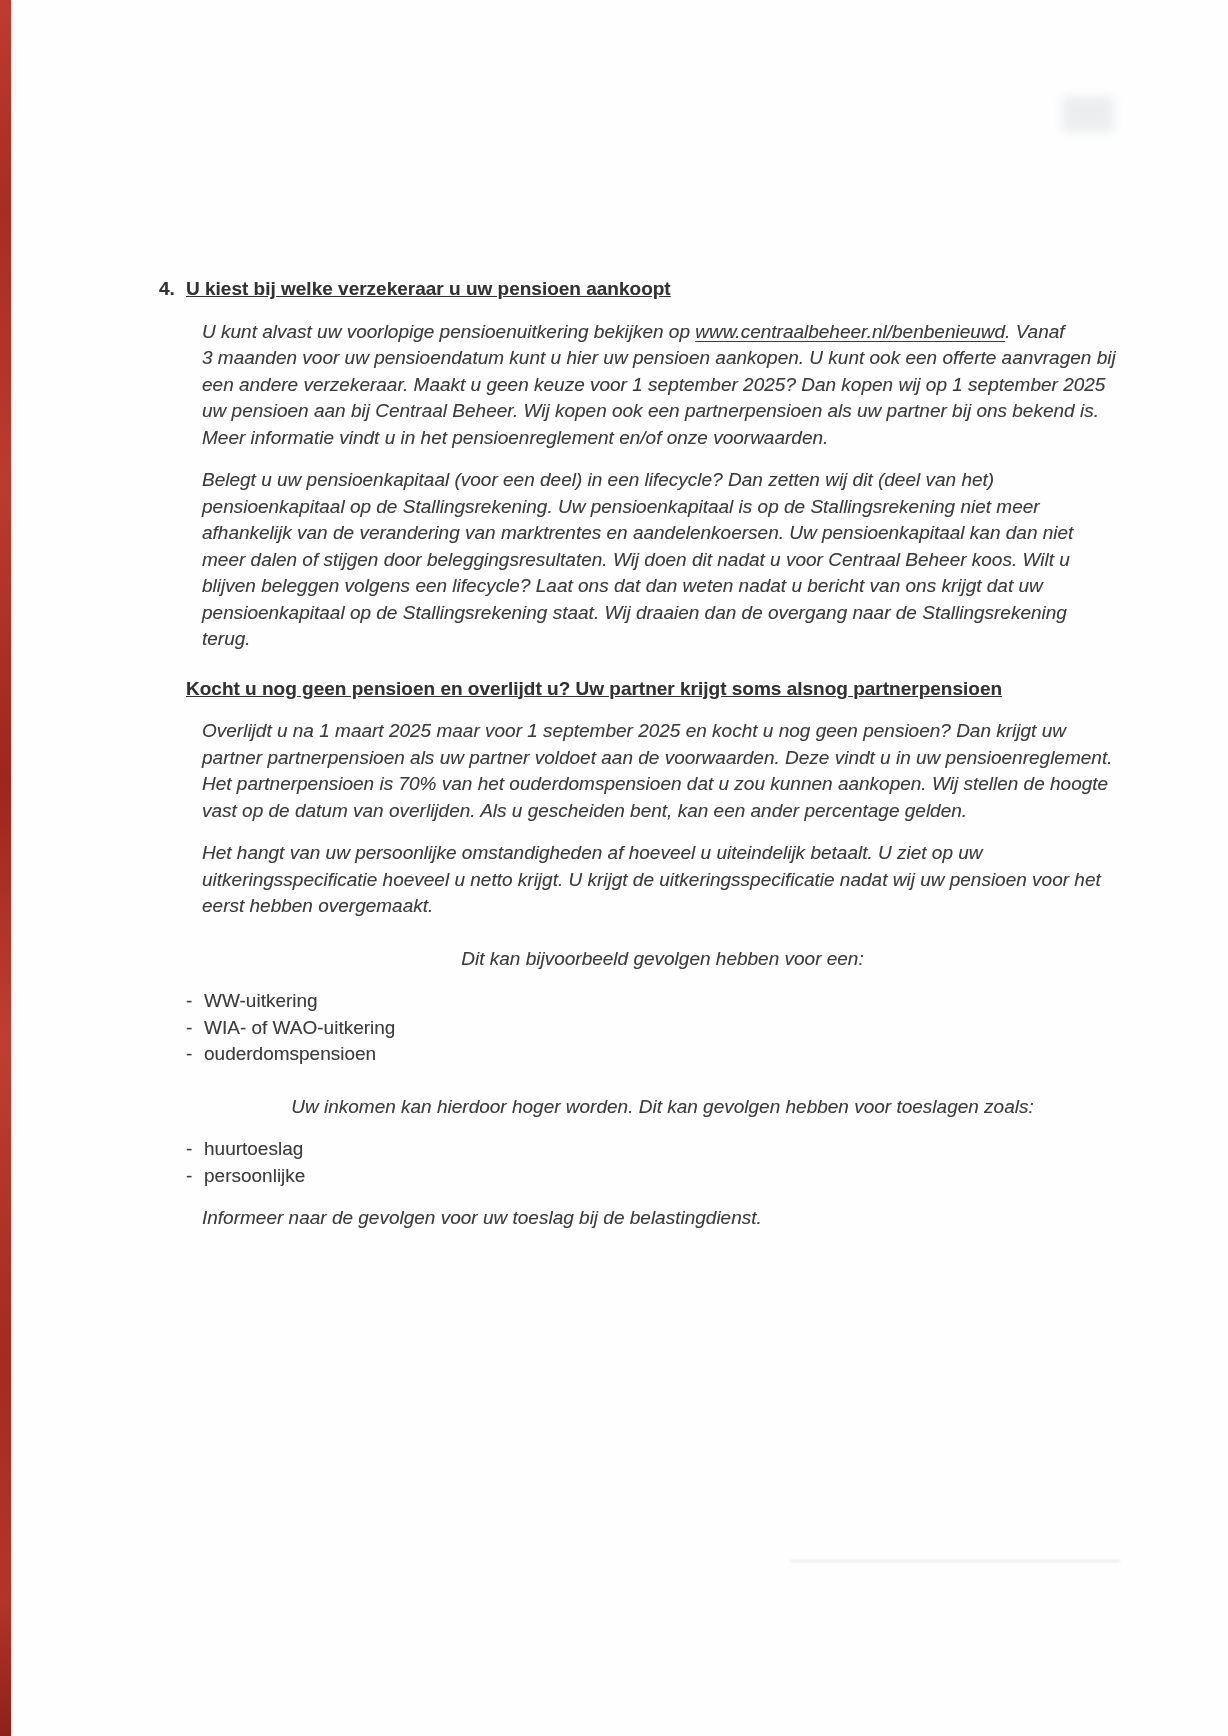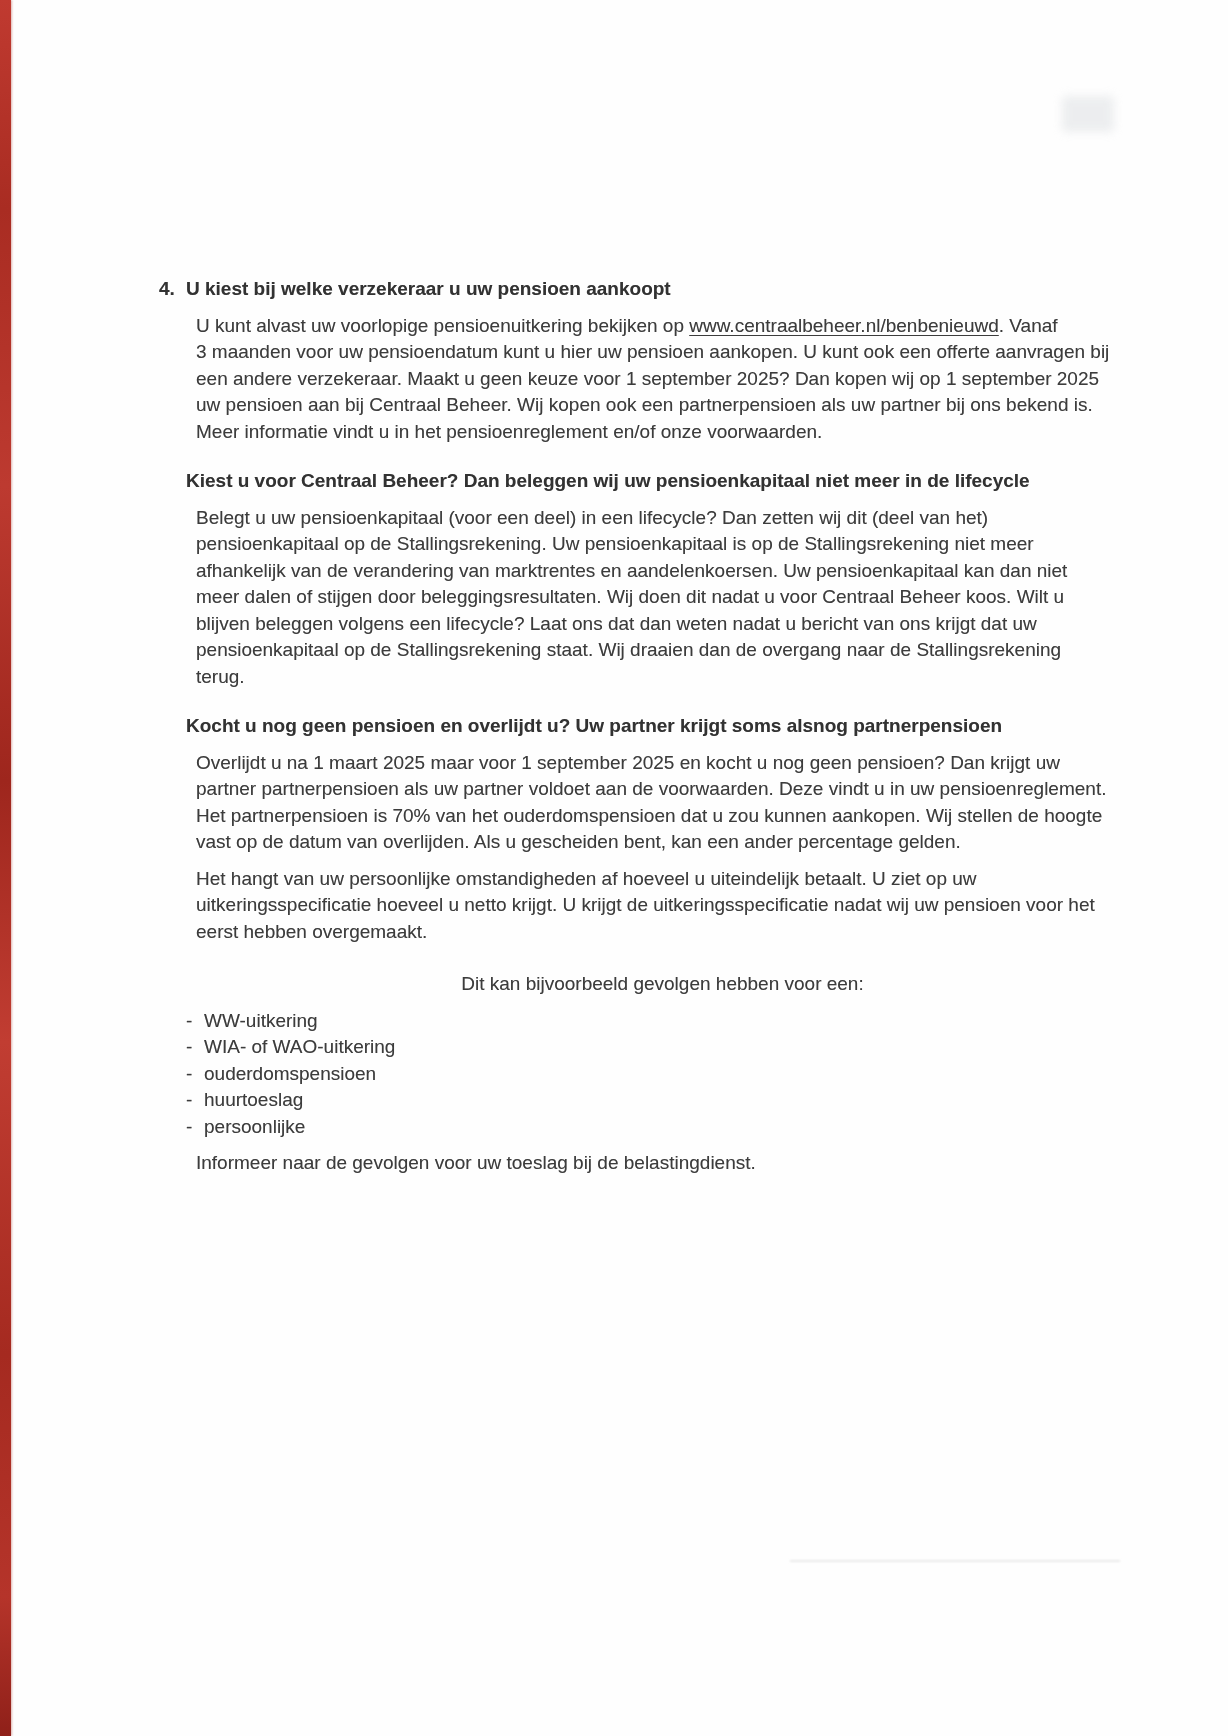--- a/index.html
+++ b/index.html
@@ -45,25 +45,26 @@
   }
   .item-row { display: flex; }
   .item-number {
     flex: none; width: 27px;
     font-weight: 700; color: #333333;
   }
   .item-content { flex: 1 1 auto; min-width: 0; }
   .h-bold {
     margin: 0;
     font-size: 19px; line-height: 26.5px;
-    font-weight: 700; color: #323232;
+    font-weight: 700; color: #323232; text-decoration: underline;
   }
   .body-text {
-    margin: 10px;
+    margin: 16px;
     white-space: pre;
+    font-style: italic;
   }
   .gap-sub   { margin-top: 23px; }
   .gap-block { margin-top: 26px; text-align: center; }
   .link {
     color: inherit;
     text-decoration: underline;
     text-underline-offset: 3px;
     cursor: pointer;
   }
   .bullet { display: flex; }
@@ -84,21 +85,20 @@
       <div class="item-content">
 
         <h3 class="h-bold">U kiest bij welke verzekeraar u uw pensioen aankoopt</h3>
 
         <p class="body-text"><span>U kunt alvast uw voorlopige pensioenuitkering bekijken op </span><span class="link">www.centraalbeheer.nl/benbenieuwd</span><span>. Vanaf
 3 maanden voor uw pensioendatum kunt u hier uw pensioen aankopen. U kunt ook een offerte aanvragen bij
 een andere verzekeraar. Maakt u geen keuze voor 1 september 2025? Dan kopen wij op 1 september 2025
 uw pensioen aan bij Centraal Beheer. Wij kopen ook een partnerpensioen als uw partner bij ons bekend is.
 Meer informatie vindt u in het pensioenreglement en/of onze voorwaarden.</span></p>
 
-        <h4 class="h-bold gap-sub">Kiest u voor Centraal Beheer? Dan beleggen wij uw pensioenkapitaal niet meer in de lifecycle</h4>
         <p class="body-text">Belegt u uw pensioenkapitaal (voor een deel) in een lifecycle? Dan zetten wij dit (deel van het)
 pensioenkapitaal op de Stallingsrekening. Uw pensioenkapitaal is op de Stallingsrekening niet meer
 afhankelijk van de verandering van marktrentes en aandelenkoersen. Uw pensioenkapitaal kan dan niet
 meer dalen of stijgen door beleggingsresultaten. Wij doen dit nadat u voor Centraal Beheer koos. Wilt u
 blijven beleggen volgens een lifecycle? Laat ons dat dan weten nadat u bericht van ons krijgt dat uw
 pensioenkapitaal op de Stallingsrekening staat. Wij draaien dan de overgang naar de Stallingsrekening
 terug.</p>
 
         <h4 class="h-bold gap-sub">Kocht u nog geen pensioen en overlijdt u? Uw partner krijgt soms alsnog partnerpensioen</h4>
         <p class="body-text">Overlijdt u na 1 maart 2025 maar voor 1 september 2025 en kocht u nog geen pensioen? Dan krijgt uw
@@ -117,20 +117,21 @@
         </div>
         <div class="bullet">
           <span class="dash">-</span>
           <span>WIA- of WAO-uitkering</span>
         </div>
         <div class="bullet">
           <span class="dash">-</span>
           <span>ouderdomspensioen</span>
         </div>
 
+        <p class="body-text gap-block">Uw inkomen kan hierdoor hoger worden. Dit kan gevolgen hebben voor toeslagen zoals:</p>
         <div class="bullet">
           <span class="dash">-</span>
           <span>huurtoeslag</span>
         </div>
         <div class="bullet">
           <span class="dash">-</span>
           <span>persoonlijke</span>
         </div>
         <p class="body-text">Informeer naar de gevolgen voor uw toeslag bij de belastingdienst.</p>
 

